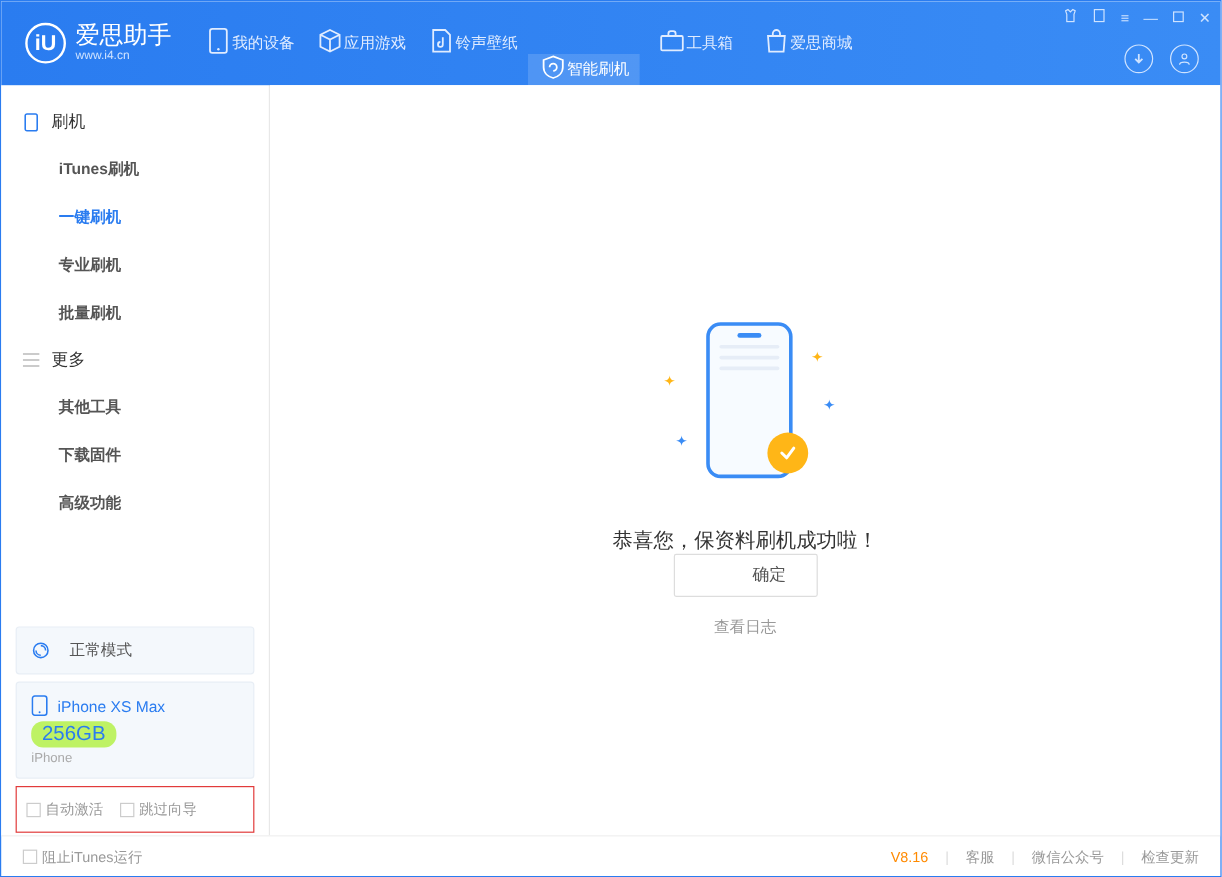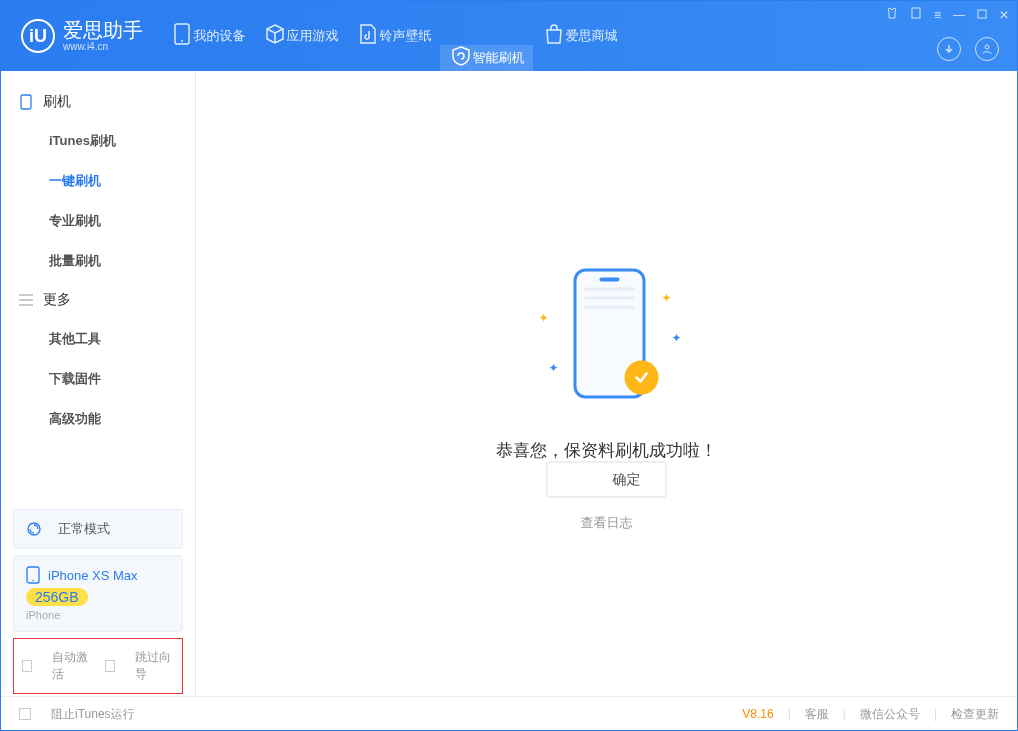--- a/index.html
+++ b/index.html
@@ -11,33 +11,33 @@
 .logo-sub { font-size: 10px; color: #cfe3ff; margin-top: 1px; }
 .nav { display: flex; }
 .nav-item { width: 93px; display: flex; flex-direction: row; align-items: center; justify-content: center; color: #e0ecff; font-size: 13px; cursor: pointer; }
 .nav-item.active { background: rgba(255,255,255,0.15); color: #fff; margin-top: 44px; }
 .nav-icon { width: 24px; height: 22px; margin-bottom: 4px; display: flex; align-items: center; justify-content: center; }
 .window-controls { position: absolute; right: 8px; top: 6px; display: flex; gap: 12px; color: #cfe3ff; font-size: 12px; align-items: center; }
 .window-controls span { cursor: pointer; }
 .window-right-icons { position: absolute; right: 18px; top: 36px; display: flex; gap: 14px; color: #cfe3ff; }
 .round-icon { width: 24px; height: 24px; border: 1.5px solid #cfe3ff; border-radius: 50%; display: flex; align-items: center; justify-content: center; cursor: pointer; }
 .body-wrap { display: flex; height: 625px; }
-.sidebar { width: 195px; border-right: 1px solid #e8e8e8; display: flex; flex-direction: column; background: #fff; }
+.sidebar { width: 224px; border-right: 1px solid #e8e8e8; display: flex; flex-direction: column; background: #fff; }
 .side-scroll { flex: 1; padding-top: 12px; }
 .side-header { display: flex; align-items: center; padding: 10px 18px; font-size: 14px; color: #333; }
 .side-header-icon { width: 14px; height: 14px; margin-right: 10px; display: flex; align-items: center; justify-content: center; }
 .side-item { padding: 11px 0 11px 48px; font-size: 13px; color: #555; cursor: pointer; font-weight: bold; }
 .side-item.selected { color: #2a7cf0; }
 .side-bottom { padding: 0; }
 .device-box { background: #f4f8fc; border: 1px solid #e8eef5; border-radius: 3px; margin: 6px 12px; padding: 10px 12px; font-size: 13px; color: #555; display: flex; align-items: center; gap: 16px; }
 .device-link { color: #2a7cf0; }
-.capacity-badge { display: inline-block; background: #fde047; color: #2a7cf0; border-radius: 10px; padding: 1px 9px; font-size: 14px; margin-top: 4px; }
+.capacity-badge { display: inline-block; background: #bef264; color: #2a7cf0; border-radius: 10px; padding: 1px 9px; font-size: 17px; margin-top: 4px; }
 .device-sub { color: #aaa; font-size: 11px; margin-top: 3px; }
 .red-box { border: 1.5px solid #e23b3b; margin: 6px 12px 2px 12px; padding: 10px 8px; display: flex; gap: 14px; font-size: 12px; color: #999; }
-.checkbox { display: inline-flex; align-items: center; gap: 20px; cursor: pointer; }
+.checkbox { display: inline-flex; align-items: center; gap: 4px; cursor: pointer; }
 .checkbox-box { width: 12px; height: 12px; border: 1px solid #ccc; background: #fff; }
 .main { flex: 1; position: relative; background: #fff; }
 .center-stack { position: absolute; left: 50%; top: 52%; transform: translate(-50%, -50%); display: flex; flex-direction: column; align-items: center; }
 .illu-wrap { position: relative; width: 200px; height: 160px; margin-bottom: 18px; }
 .phone { position: absolute; left: 67px; top: 8px; width: 72px; height: 130px; border: 3px solid #3a8cf5; border-radius: 12px; background: #f7fbff; }
 .phone:before { content: ''; position: absolute; top: 6px; left: 50%; transform: translateX(-50%); width: 20px; height: 4px; background: #3a8cf5; border-radius: 2px; }
 .phone:after { content: ''; position: absolute; top: 16px; left: 8px; right: 8px; height: 3px; background: #e6edf7; border-radius: 2px; box-shadow: 0 9px 0 #e6edf7, 0 18px 0 #e6edf7; }
 .check-badge { position: absolute; left: 118px; top: 100px; width: 34px; height: 34px; background: #ffb617; border-radius: 50%; display: flex; align-items: center; justify-content: center; }
 .star { position: absolute; font-size: 12px; color: #ffb617; }
 .success-msg { color: #333; font-size: 17px; }
@@ -92,20 +92,29 @@
       <div class="nav-icon">
           <svg width="22" height="22" viewBox="0 0 22 22">
             <path d="M11 2 L19 5 V11 C19 16 15 19 11 20 C7 19 3 16 3 11 V5 Z" fill="none" stroke="#fff" stroke-width="1.5"></path>
             <path d="M8 11 A3 3 0 1 1 11 14" fill="none" stroke="#fff" stroke-width="1.5"></path>
           </svg>
         </div>
       <span>智能刷机</span>
     </div>
     <div class="nav-item">
       <div class="nav-icon">
+          <svg width="22" height="20" viewBox="0 0 22 20">
+            <rect x="2" y="6" width="18" height="12" rx="1" fill="none" stroke="#e0ecff" stroke-width="1.5"></rect>
+            <path d="M8 6 V4 A2 2 0 0 1 10 2 H12 A2 2 0 0 1 14 4 V6" fill="none" stroke="#e0ecff" stroke-width="1.5"></path>
+          </svg>
+        </div>
+      <span>工具箱</span>
+    </div>
+    <div class="nav-item">
+      <div class="nav-icon">
           <svg width="20" height="22" viewBox="0 0 20 22">
             <path d="M3 7 H17 L16 20 H4 Z M7 7 V5 A3 3 0 0 1 13 5 V7" fill="none" stroke="#e0ecff" stroke-width="1.5"></path>
           </svg>
         </div>
       <span>爱思商城</span>
     </div>
   </div>
   <div class="window-controls">
     <span><svg width="12" height="12" viewBox="0 0 12 12">
           <path d="M2 2 L4 1 L6 3 L8 1 L10 2 L9 5 L9 11 L3 11 L3 5 Z" fill="none" stroke="#cfe3ff"></path>

